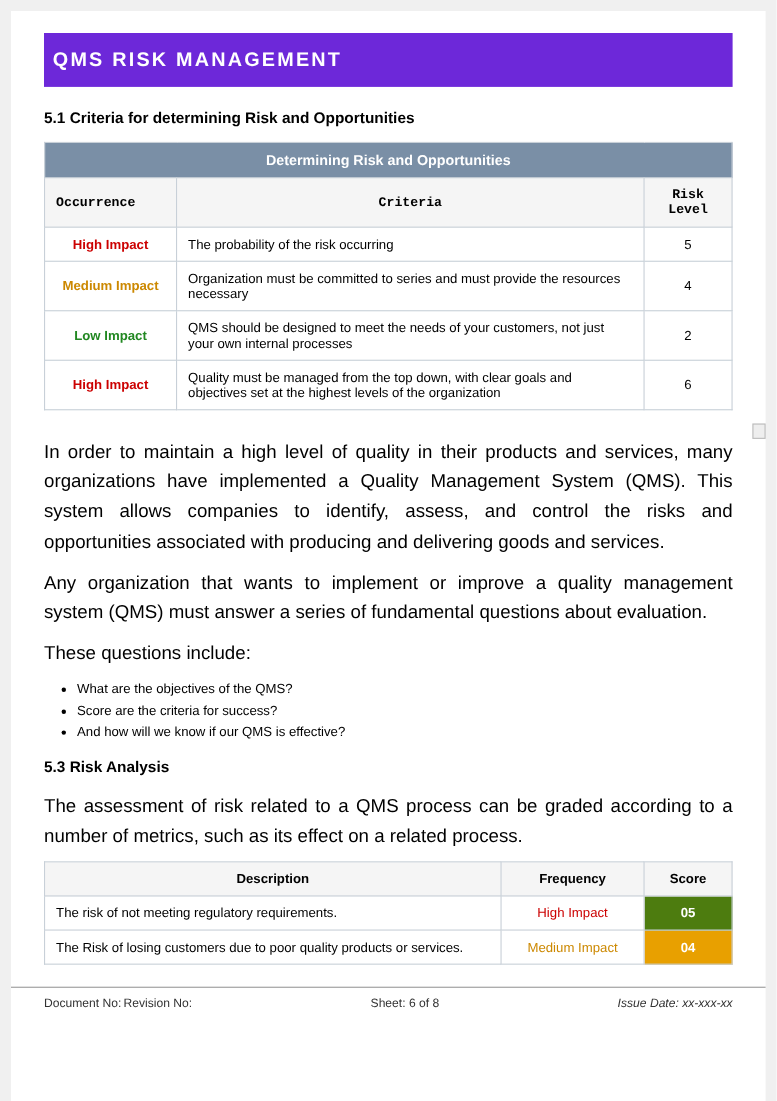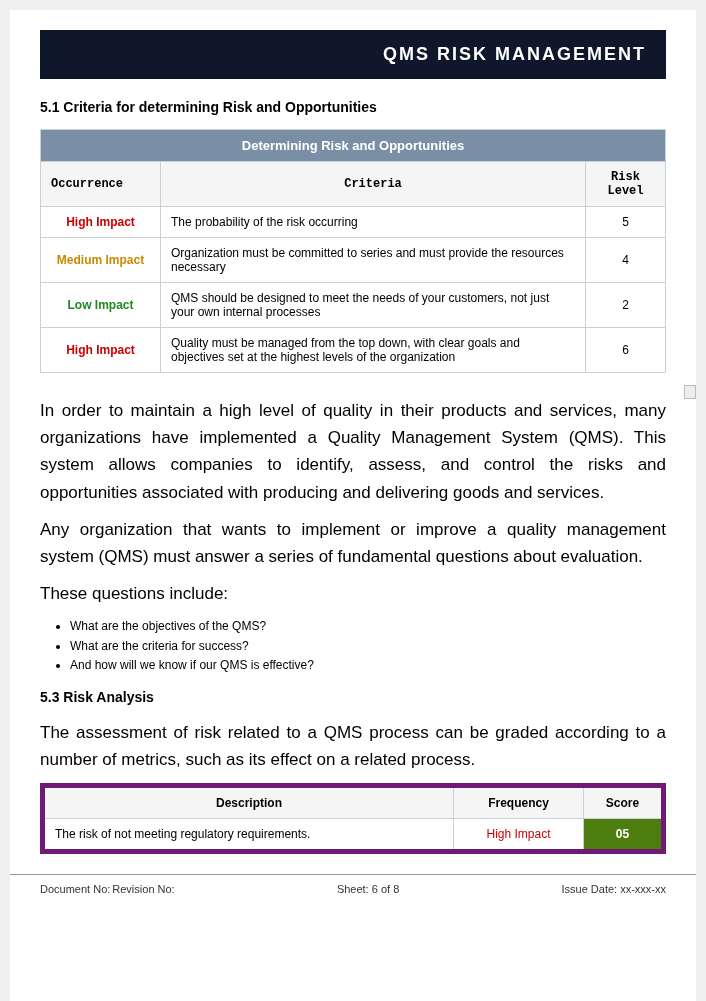--- a/index.html
+++ b/index.html
@@ -13,23 +13,23 @@
       padding: 10px;
     }
     .page {
       background: #ffffff;
       width: 706px;
       min-height: 1001px;
       padding: 0;
       position: relative;
     }
     .header-bar {
-      background: #0f172a;
-      text-align: right;
-      padding: 14px 20px;
+      background: #6d28d9;
+      text-align: left;
+      padding: 14px 8px;
       margin: 20px 30px 20px 30px;
     }
     .header-bar h1 {
       color: #ffffff;
       font-size: 18px;
       font-weight: bold;
       letter-spacing: 2px;
     }
     .content {
       padding: 0 30px;
@@ -113,21 +113,21 @@
 
     
     .section-53 {
       margin-bottom: 14px;
     }
 
     
     .analysis-table {
       width: 100%;
       border-collapse: collapse;
-      border: 5px solid #701a75;
+      border: 1px solid #701a75;
       margin-bottom: 10px;
     }
     .analysis-table .col-header-row th {
       background: #f5f5f5;
       font-weight: bold;
       font-size: 12px;
       padding: 8px 10px;
       border: 1px solid #c8d0d8;
       text-align: center;
     }
@@ -235,21 +235,21 @@
         </tbody>
       </table>
     </div>
 
     <div class="section-52">
       <p class="paragraph">In order to maintain a high level of quality in their products and services, many organizations have implemented a Quality Management System (QMS). This system allows companies to identify, assess, and control the risks and opportunities associated with producing and delivering goods and services.</p>
       <p class="paragraph">Any organization that wants to implement or improve a quality management system (QMS) must answer a series of fundamental questions about evaluation.</p>
       <p class="paragraph">These questions include:</p>
       <ul class="bullet-list">
         <li>What are the objectives of the QMS?</li>
-        <li>What are the criteria for success?</li>
+        <li>Score are the criteria for success?</li>
         <li>And how will we know if our QMS is effective?</li>
       </ul>
     </div>
 
     <div class="section-53">
       <p class="section-title">5.3 Risk Analysis</p>
       <p class="paragraph">The assessment of risk related to a QMS process can be graded according to a number of metrics, such as its effect on a related process.</p>
 
       <table class="analysis-table">
         <thead>
@@ -262,34 +262,41 @@
         <tbody>
 
           <tr>
             <td class="desc-cell">The risk of not meeting regulatory requirements.</td>
             <td class="freq-cell">
               <span class="high-impact">High Impact</span>
             </td>
             <td class="score-cell score-red">05</td>
           </tr>
 
+          <tr>
+            <td class="desc-cell">The Risk of losing customers due to poor quality products or services.</td>
+            <td class="freq-cell">
+              <span class="medium-impact">Medium Impact</span>
+            </td>
+            <td class="score-cell score-yellow">04</td>
+          </tr>
         </tbody>
       </table>
     </div>
 
   </div>
 
   <div class="footer">
     <div class="footer-col">
       <span>Document No:</span>
       <span>Revision No:</span>
     </div>
     <div class="footer-col" style="text-align:center;">
       <span>Sheet: 6 of 8</span>
     </div>
-    <div class="footer-col" style="text-align:right;">
+    <div class="footer-col" style="text-align:right;font-style:italic;">
       <span>Issue Date: xx-xxx-xx</span>
     </div>
   </div>
 
   <div class="scroll-stub"></div>
 
 </div>
 
 </body></html>

